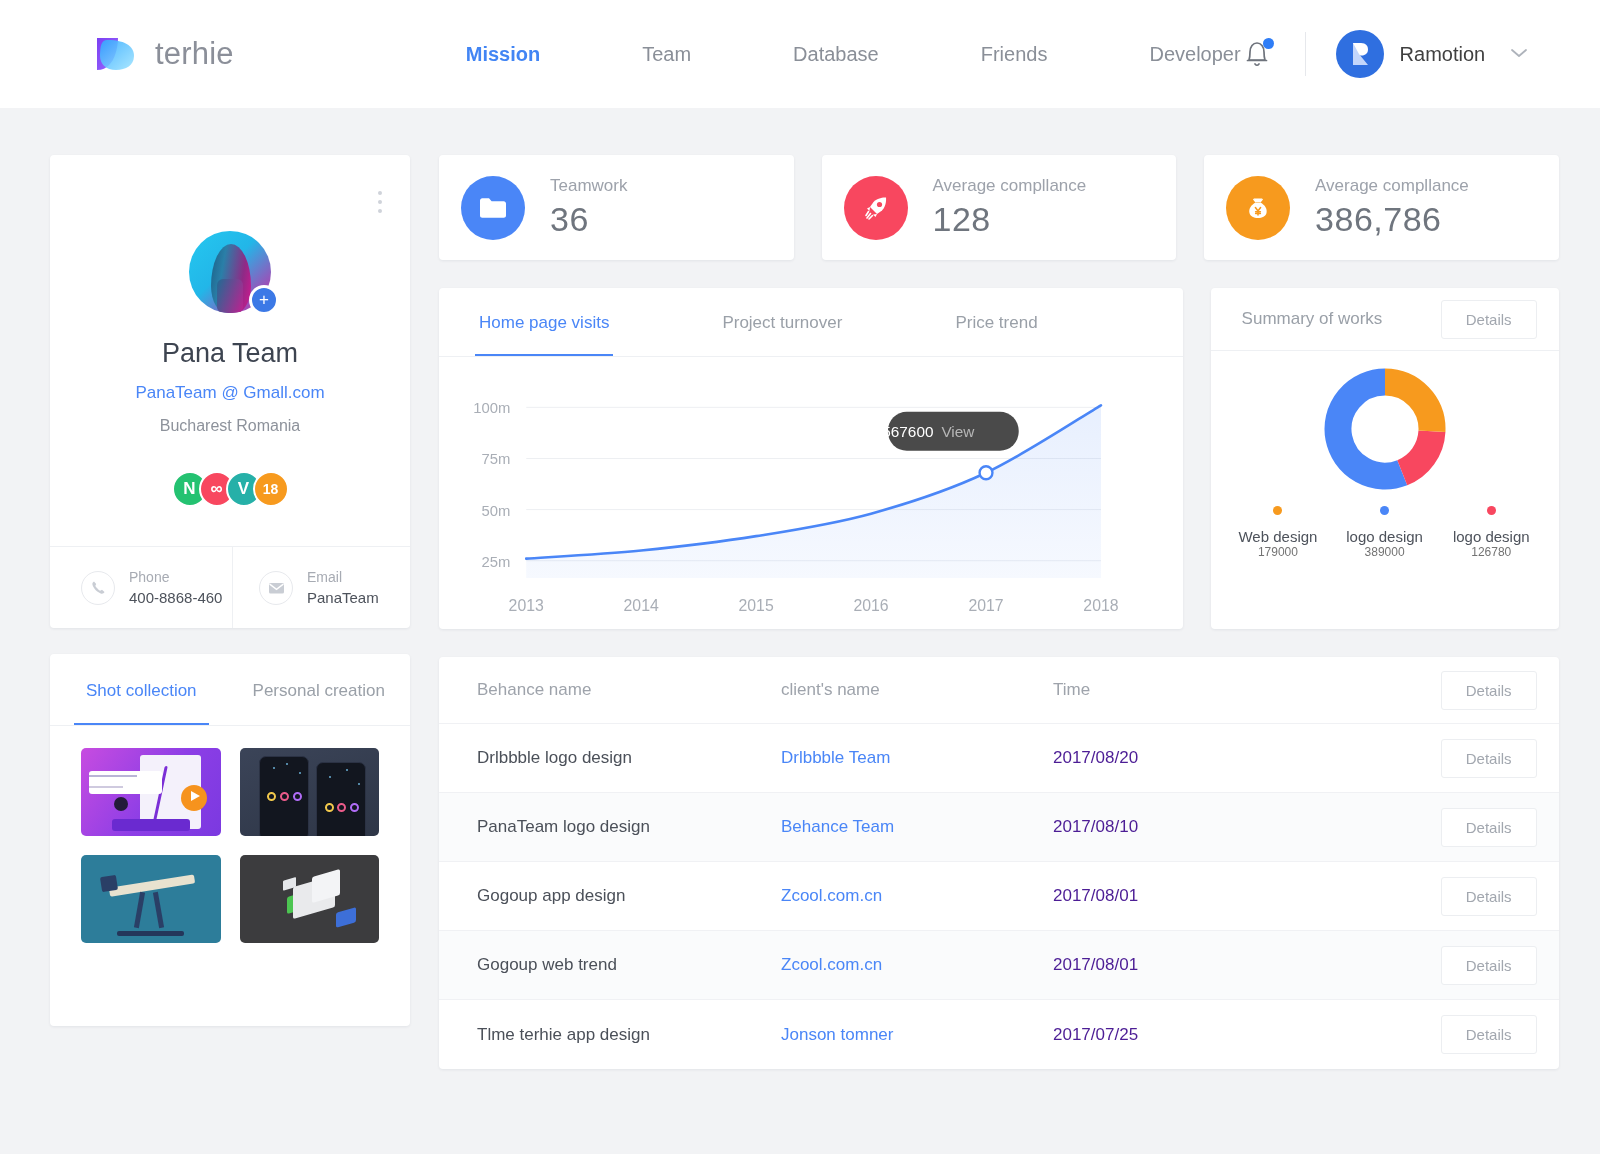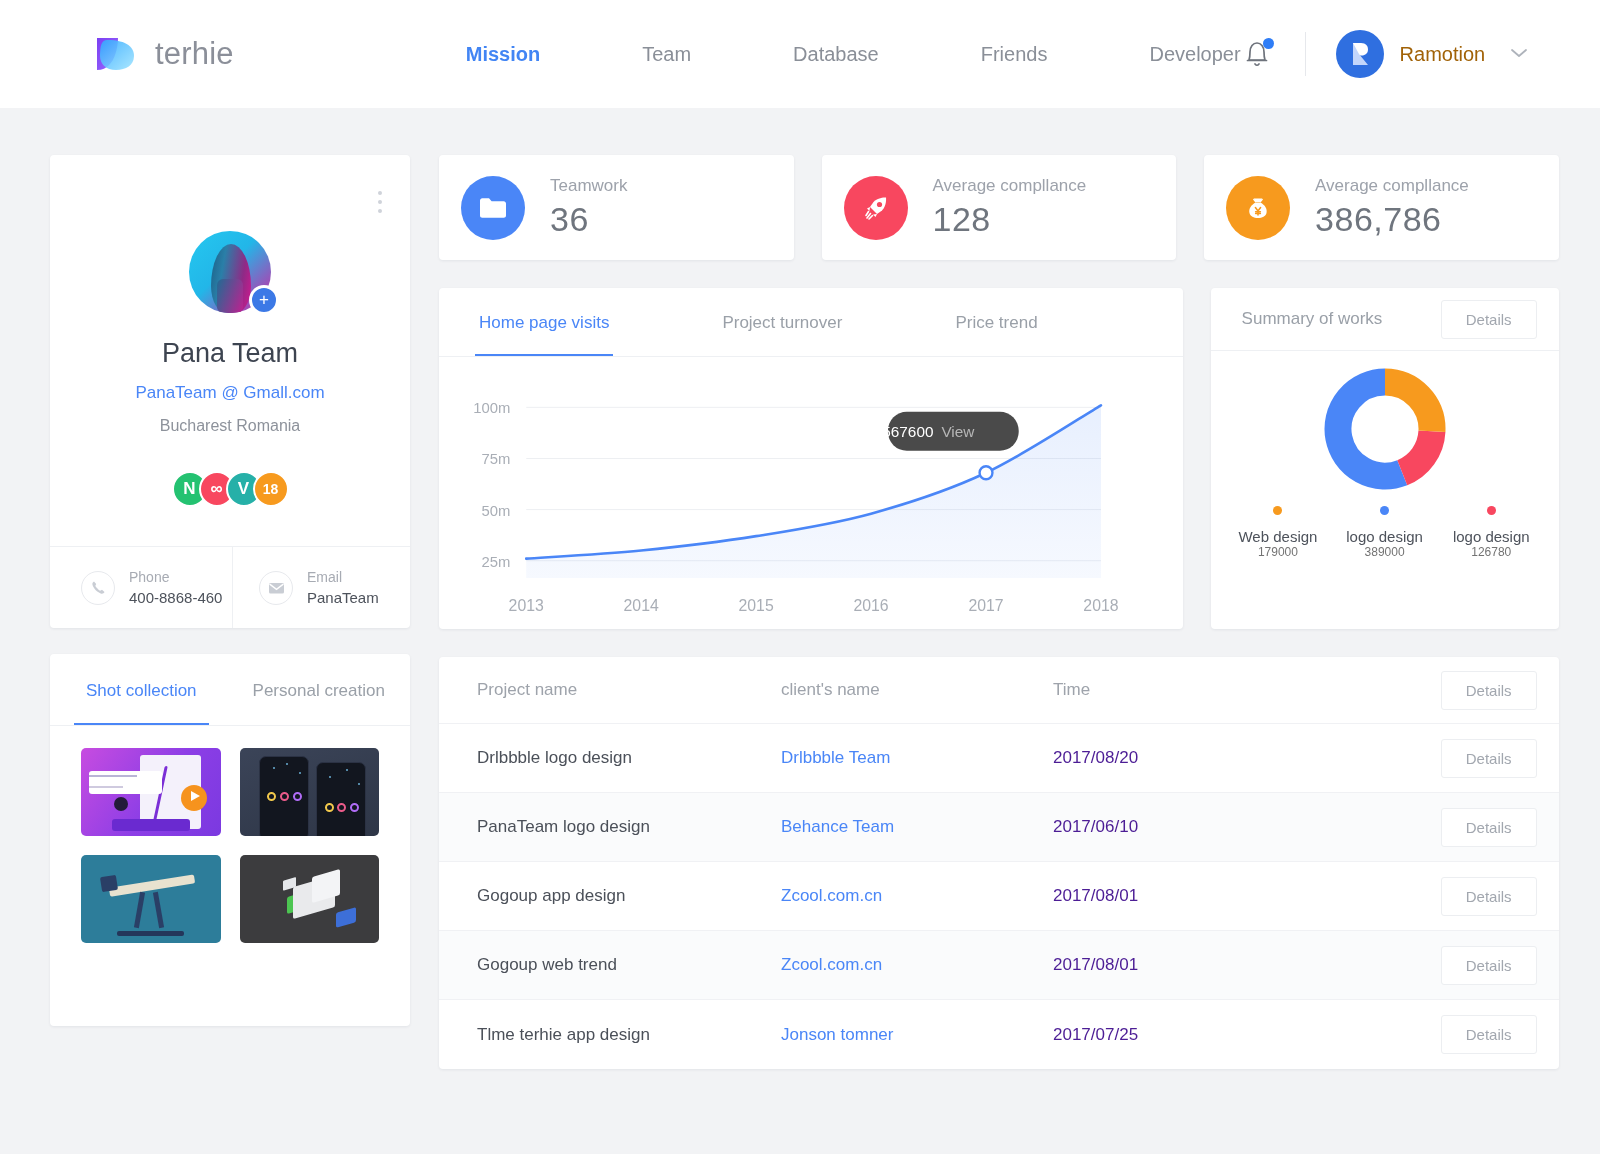--- a/index.html
+++ b/index.html
@@ -31,21 +31,21 @@
   .bell-dot {
     position: absolute; right: 1px; top: 2px;
     width: 11px; height: 11px; border-radius: 50%;
     background: #2f7df6;
   }
   .divider-v { width: 1px; height: 44px; background: #e6e8ec; margin: 0 30px; }
   .avatar {
     width: 48px; height: 48px; border-radius: 50%;
     background: #2f6fe0; display: flex; align-items: center; justify-content: center;
   }
-  .user-name { font-size: 20px; color: #a16207; margin-left: 16px; }
+  .user-name { font-size: 20px; color: #404040; margin-left: 16px; }
   .chev { margin-left: 24px; cursor: pointer; }
 
   
   .page { padding: 47px 80px 0 50px; display: flex; gap: 29px; }
   .col-left { width: 360px; flex: 0 0 360px; }
   .col-right { flex: 1; }
 
   .card {
     background: #fff; border-radius: 4px;
     box-shadow: 0 1px 3px rgba(20,30,60,0.07);
@@ -478,36 +478,36 @@
               <div class="leg-name">logo design</div>
               <div class="leg-val">126780</div>
             </div>
           </div>
         </div>
       </div>
     </div>
 
     <div class="card table-card">
       <div class="trow head">
-        <div class="c-name">Project name</div>
+        <div class="c-name">Behance name</div>
         <div class="c-client">client's name</div>
         <div class="c-time">Time</div>
         <button class="btn-details">Details</button>
       </div>
 
       <div class="trow body">
         <div class="c-name">Drlbbble logo design</div>
         <div class="c-client">Drlbbble Team</div>
         <div class="c-time">2017/08/20</div>
         <button class="btn-details">Details</button>
       </div>
       <div class="trow body alt">
         <div class="c-name">PanaTeam logo design</div>
         <div class="c-client">Behance Team</div>
-        <div class="c-time">2017/06/10</div>
+        <div class="c-time">2017/08/10</div>
         <button class="btn-details">Details</button>
       </div>
       <div class="trow body">
         <div class="c-name">Gogoup app design</div>
         <div class="c-client">Zcool.com.cn</div>
         <div class="c-time">2017/08/01</div>
         <button class="btn-details">Details</button>
       </div>
       <div class="trow body alt">
         <div class="c-name">Gogoup web trend</div>

